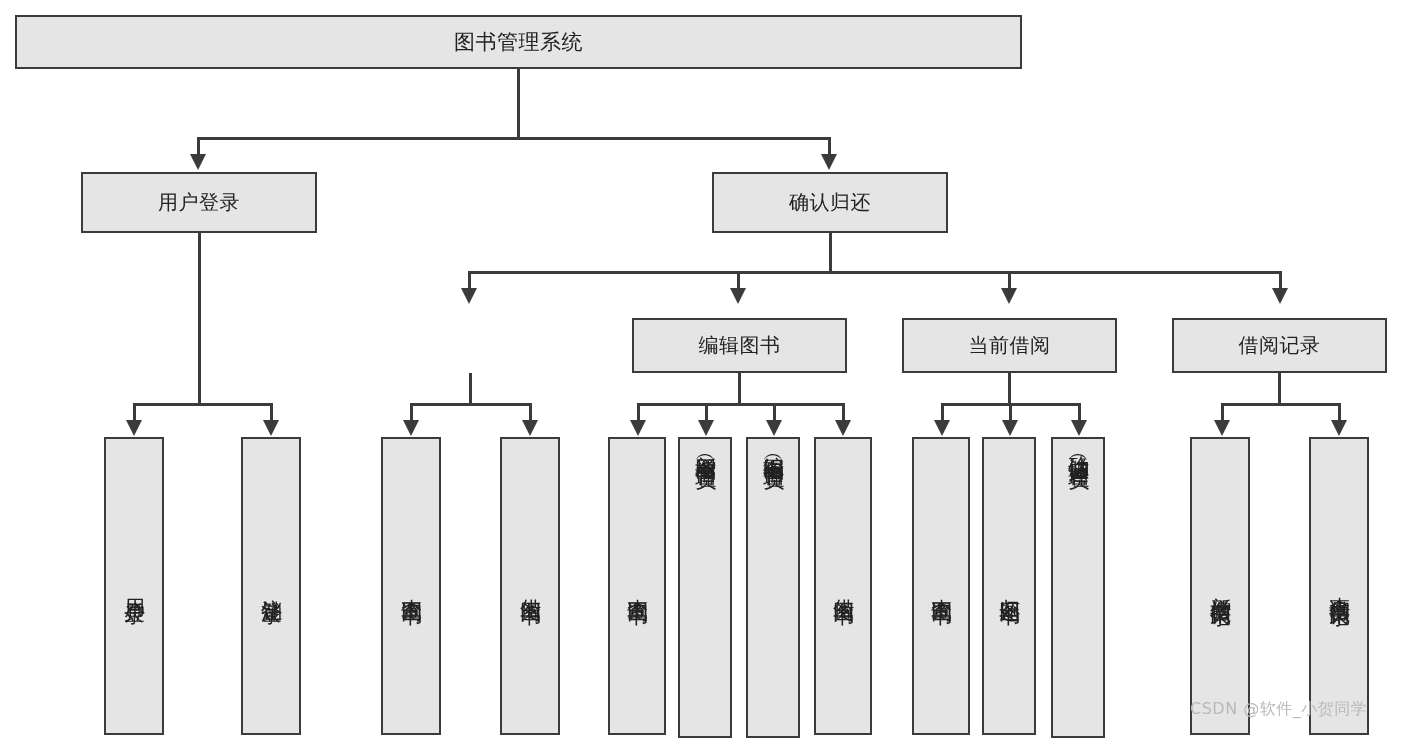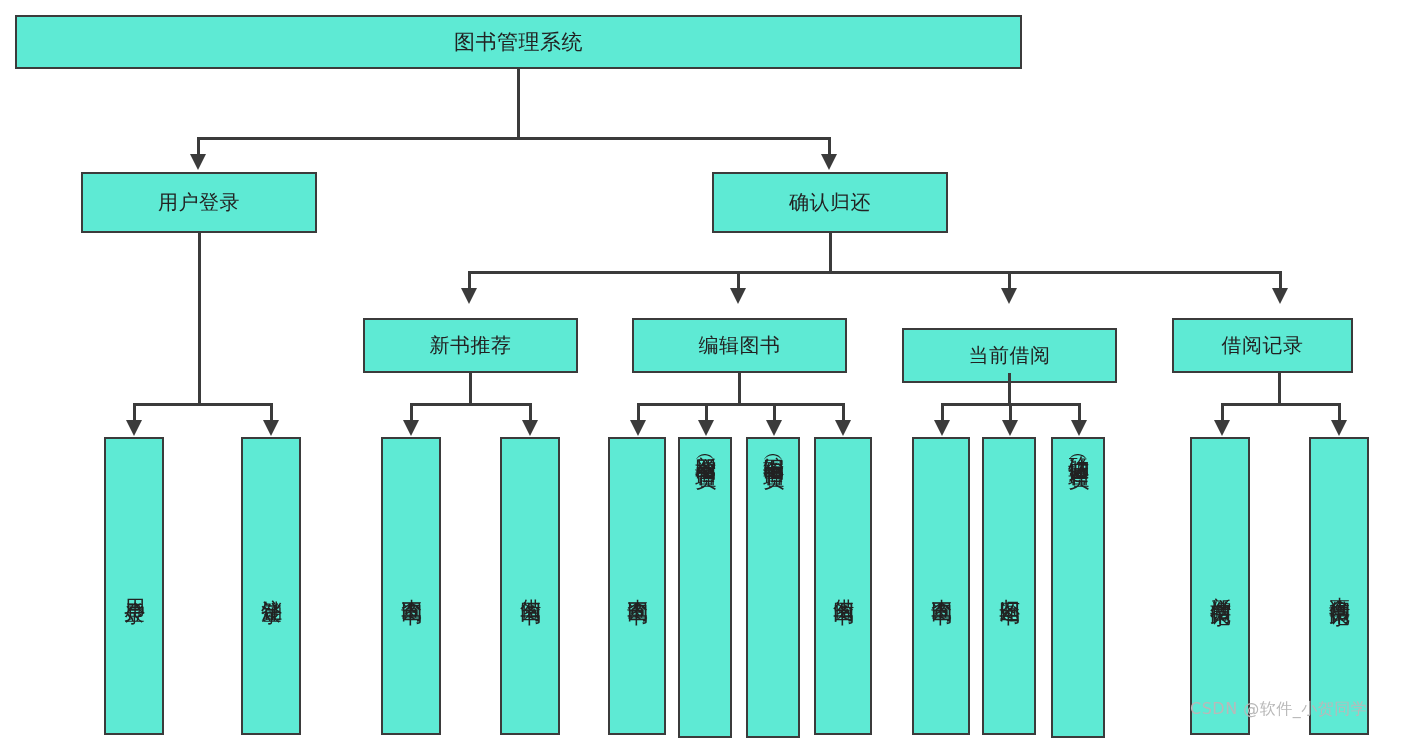--- a/index.html
+++ b/index.html
@@ -16,21 +16,21 @@
     width: 1405px;
     height: 747px;
     background: #ffffff;
     overflow: hidden;
   }
   
   .node {
     position: absolute;
     box-sizing: border-box;
     border: 2.5px solid #3b3b3b;
-    background: #5eead4;
+    background: #e5e5e5;
     display: flex;
     align-items: center;
     justify-content: center;
     color: #222222;
     letter-spacing: 0.5px;
     font-family: Liberation Serif, serif;
   }
   .node-label {
     display: block;
     white-space: nowrap;
@@ -131,30 +131,27 @@
 
   <div class="vline" style="left:737px; top:271px; height:18px;"></div>
   <div class="arrow" style="left:730px; top:288px;"></div>
 
   <div class="vline" style="left:1008px; top:271px; height:18px;"></div>
   <div class="arrow" style="left:1001px; top:288px;"></div>
 
   <div class="vline" style="left:1279px; top:271px; height:18px;"></div>
   <div class="arrow" style="left:1272px; top:288px;"></div>
 
-  <div class="node branch" style="left:363px; top:318px; width:215px; height:55px;">
-    <span class="node-label">新书推荐</span>
-  </div>
   <div class="node branch" style="left:632px; top:318px; width:215px; height:55px;">
     <span class="node-label">编辑图书</span>
   </div>
-  <div class="node branch" style="left:902px; top:318px; width:215px; height:55px;margin-top:10px;">
+  <div class="node branch" style="left:902px; top:318px; width:215px; height:55px;">
     <span class="node-label">当前借阅</span>
   </div>
-  <div class="node branch" style="left:1172px; top:318px; width:181px; height:55px;">
+  <div class="node branch" style="left:1172px; top:318px; width:215px; height:55px;">
     <span class="node-label">借阅记录</span>
   </div>
 
   <div class="vline" style="left:469px; top:373px; height:32px;"></div>
   <div class="hline" style="left:410px; top:403px; width:120px;"></div>
   <div class="vline" style="left:410px; top:403px; height:18px;"></div>
   <div class="arrow" style="left:403px; top:420px;"></div>
   <div class="vline" style="left:529px; top:403px; height:18px;"></div>
   <div class="arrow" style="left:522px; top:420px;"></div>
 

